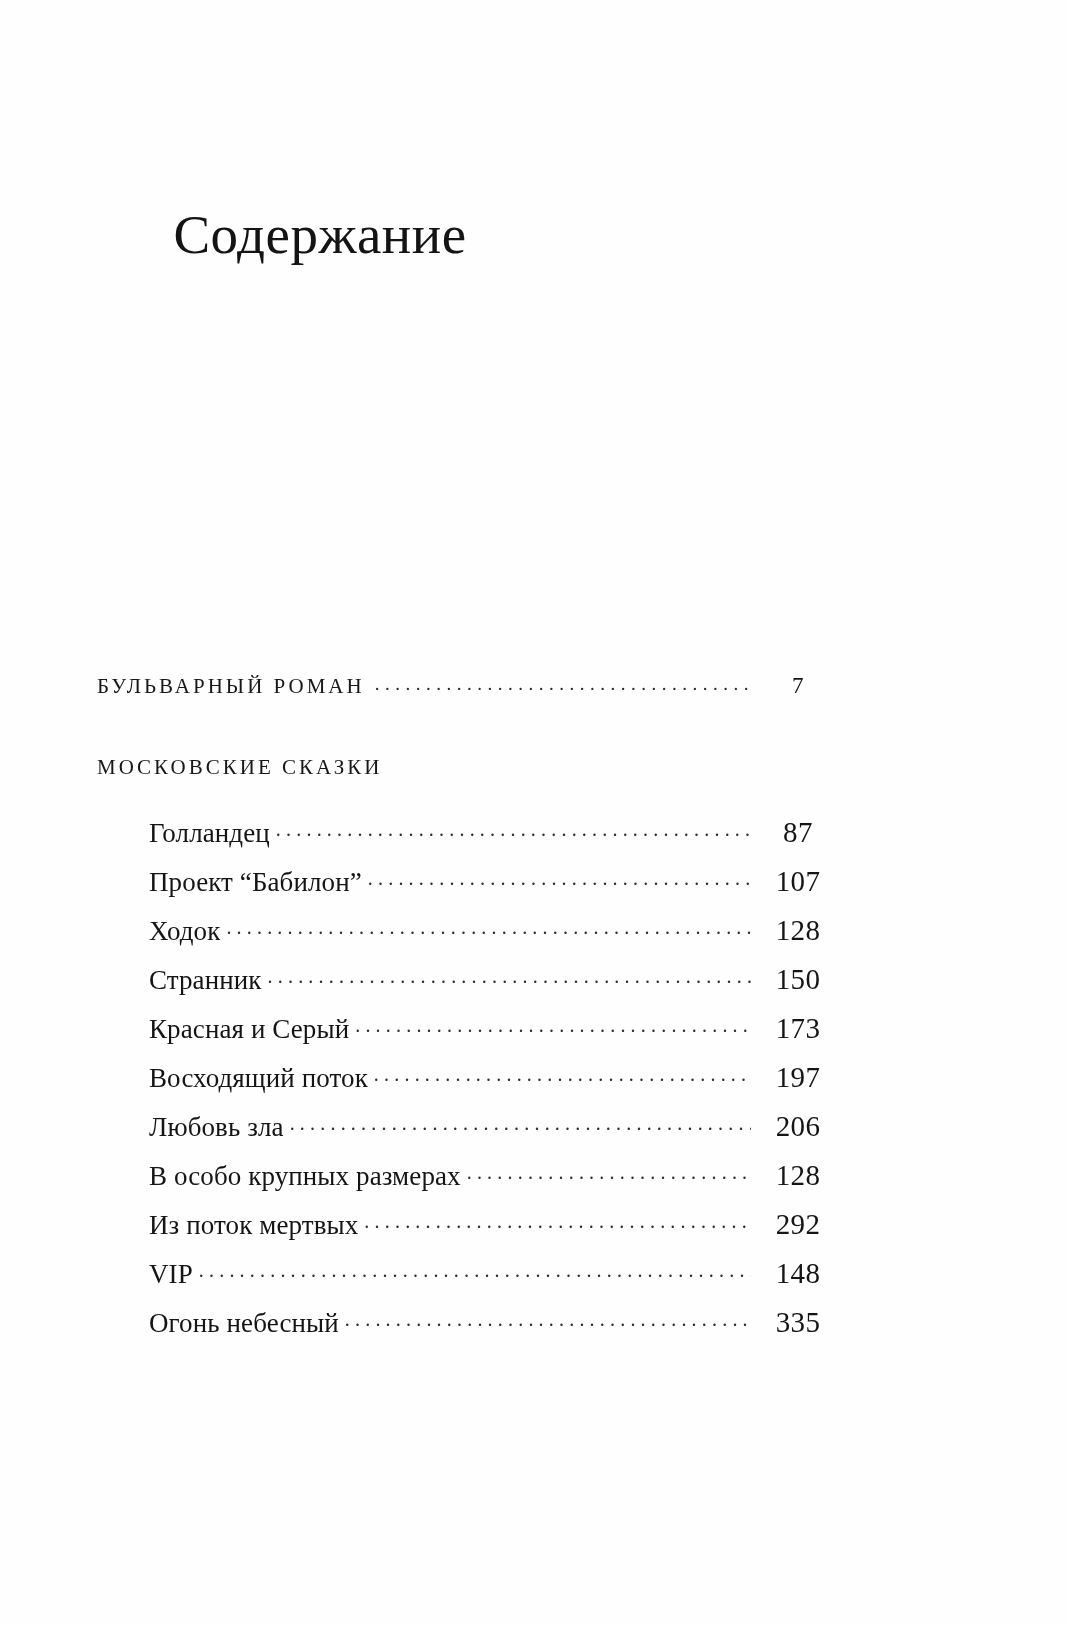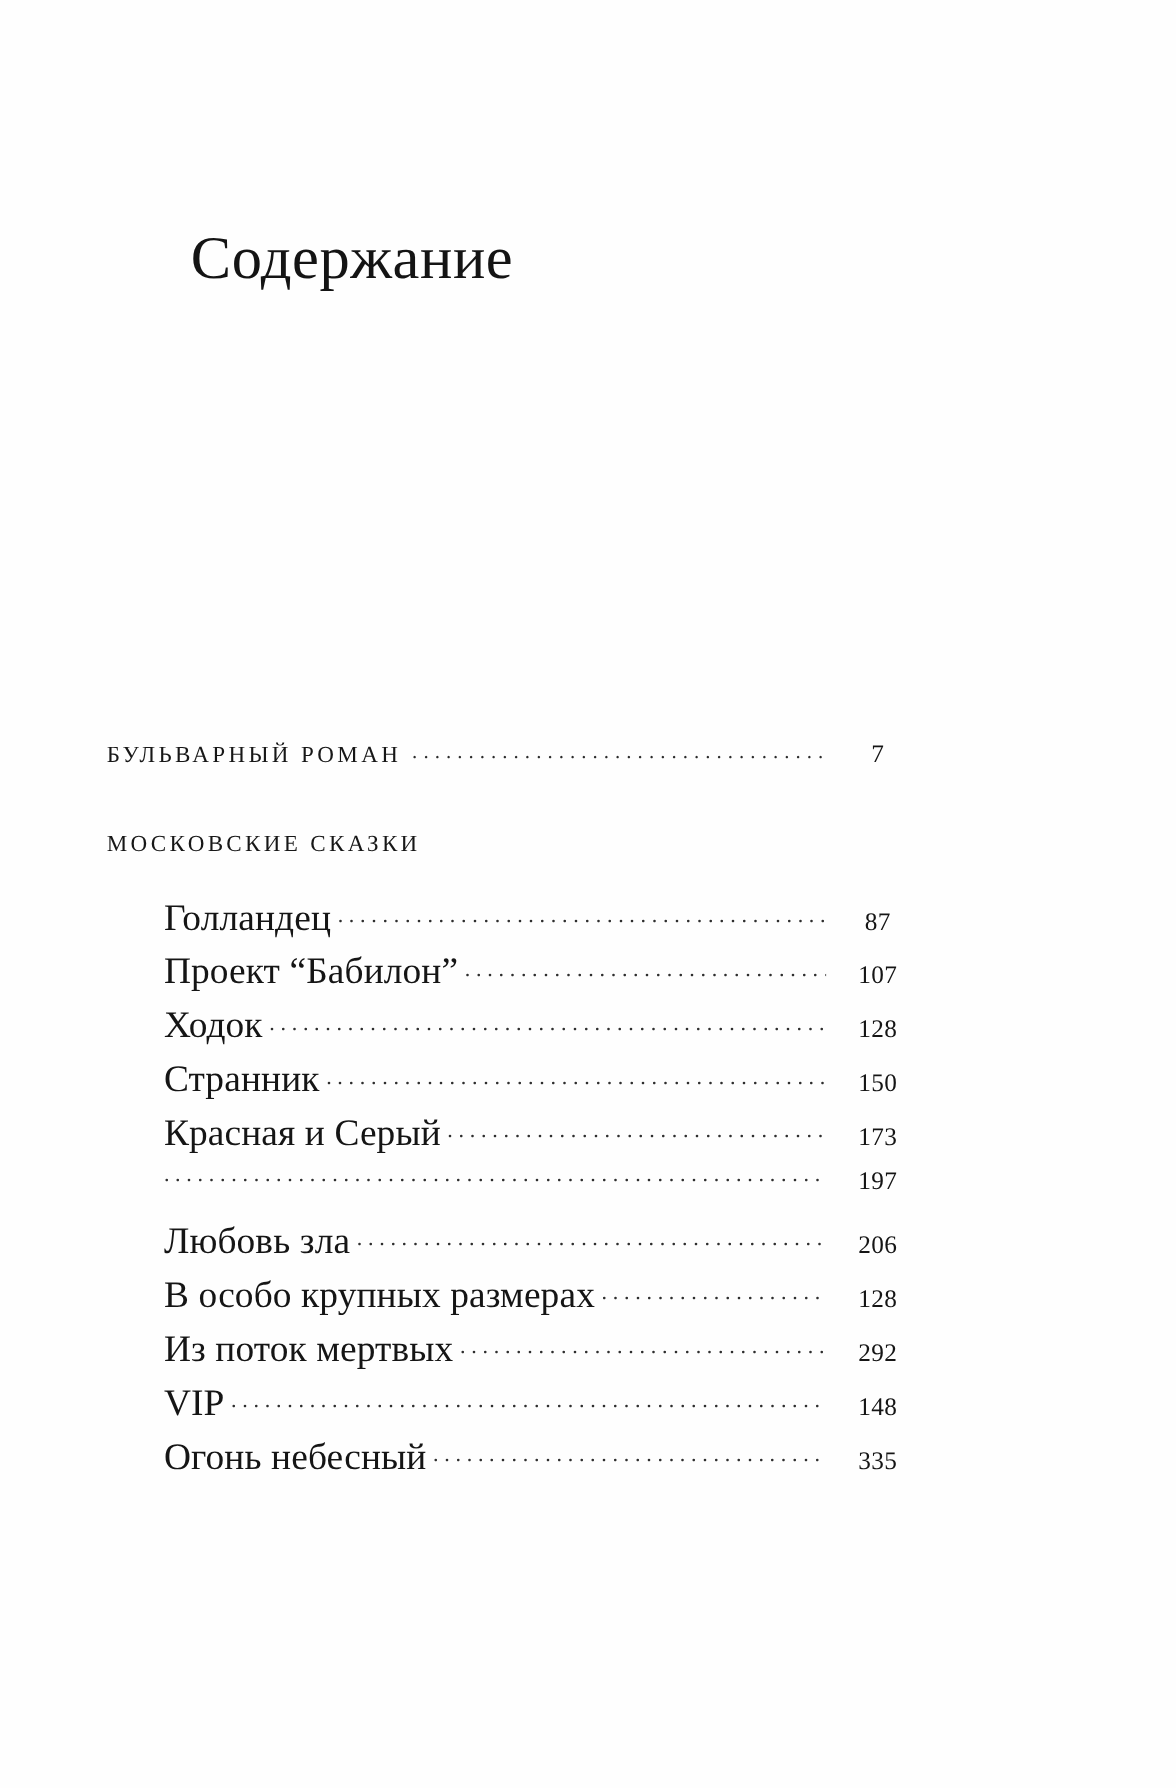--- a/index.html
+++ b/index.html
@@ -103,21 +103,21 @@
     display: flex;
     align-items: baseline;
     width: 100%;
     padding-left: 52px;
     box-sizing: border-box;
     height: 49px;
     white-space: nowrap;
   }
   .entry .title {
     flex: 0 0 auto;
-    font-size: 34px;
+    font-size: 27px;
     color: #151515;
     padding-right: 6px;
     letter-spacing: 0.1px;
   }
   .entry .leader {
     flex: 1 1 auto;
     position: relative;
     overflow: hidden;
     height: 1em;
     margin-right: 8px;
@@ -129,21 +129,21 @@
     bottom: 0.04em;
     letter-spacing: 5.2px;
     font-size: 20px;
     color: #2e2e2e;
     white-space: nowrap;
   }
   .entry .pageno {
     flex: 0 0 auto;
     width: 78px;
     text-align: center;
-    font-size: 23px;
+    font-size: 29px;
     color: #151515;
     letter-spacing: 0.4px;
   }
 </style>
 </head>
 <body>
 
 <div class="page">
 
   <h1 class="toc-title">Содержание</h1>
@@ -185,20 +185,21 @@
           <span class="title">Странник</span>
           <span class="leader"></span>
           <span class="pageno">150</span>
         </div>
         <div class="entry">
           <span class="title">Красная и Серый</span>
           <span class="leader"></span>
           <span class="pageno">173</span>
         </div>
         <div class="entry">
+          <span class="title">Восходящий поток</span>
           <span class="leader"></span>
           <span class="pageno">197</span>
         </div>
         <div class="entry">
           <span class="title">Любовь зла</span>
           <span class="leader"></span>
           <span class="pageno">206</span>
         </div>
         <div class="entry">
           <span class="title">В особо крупных размерах</span>

